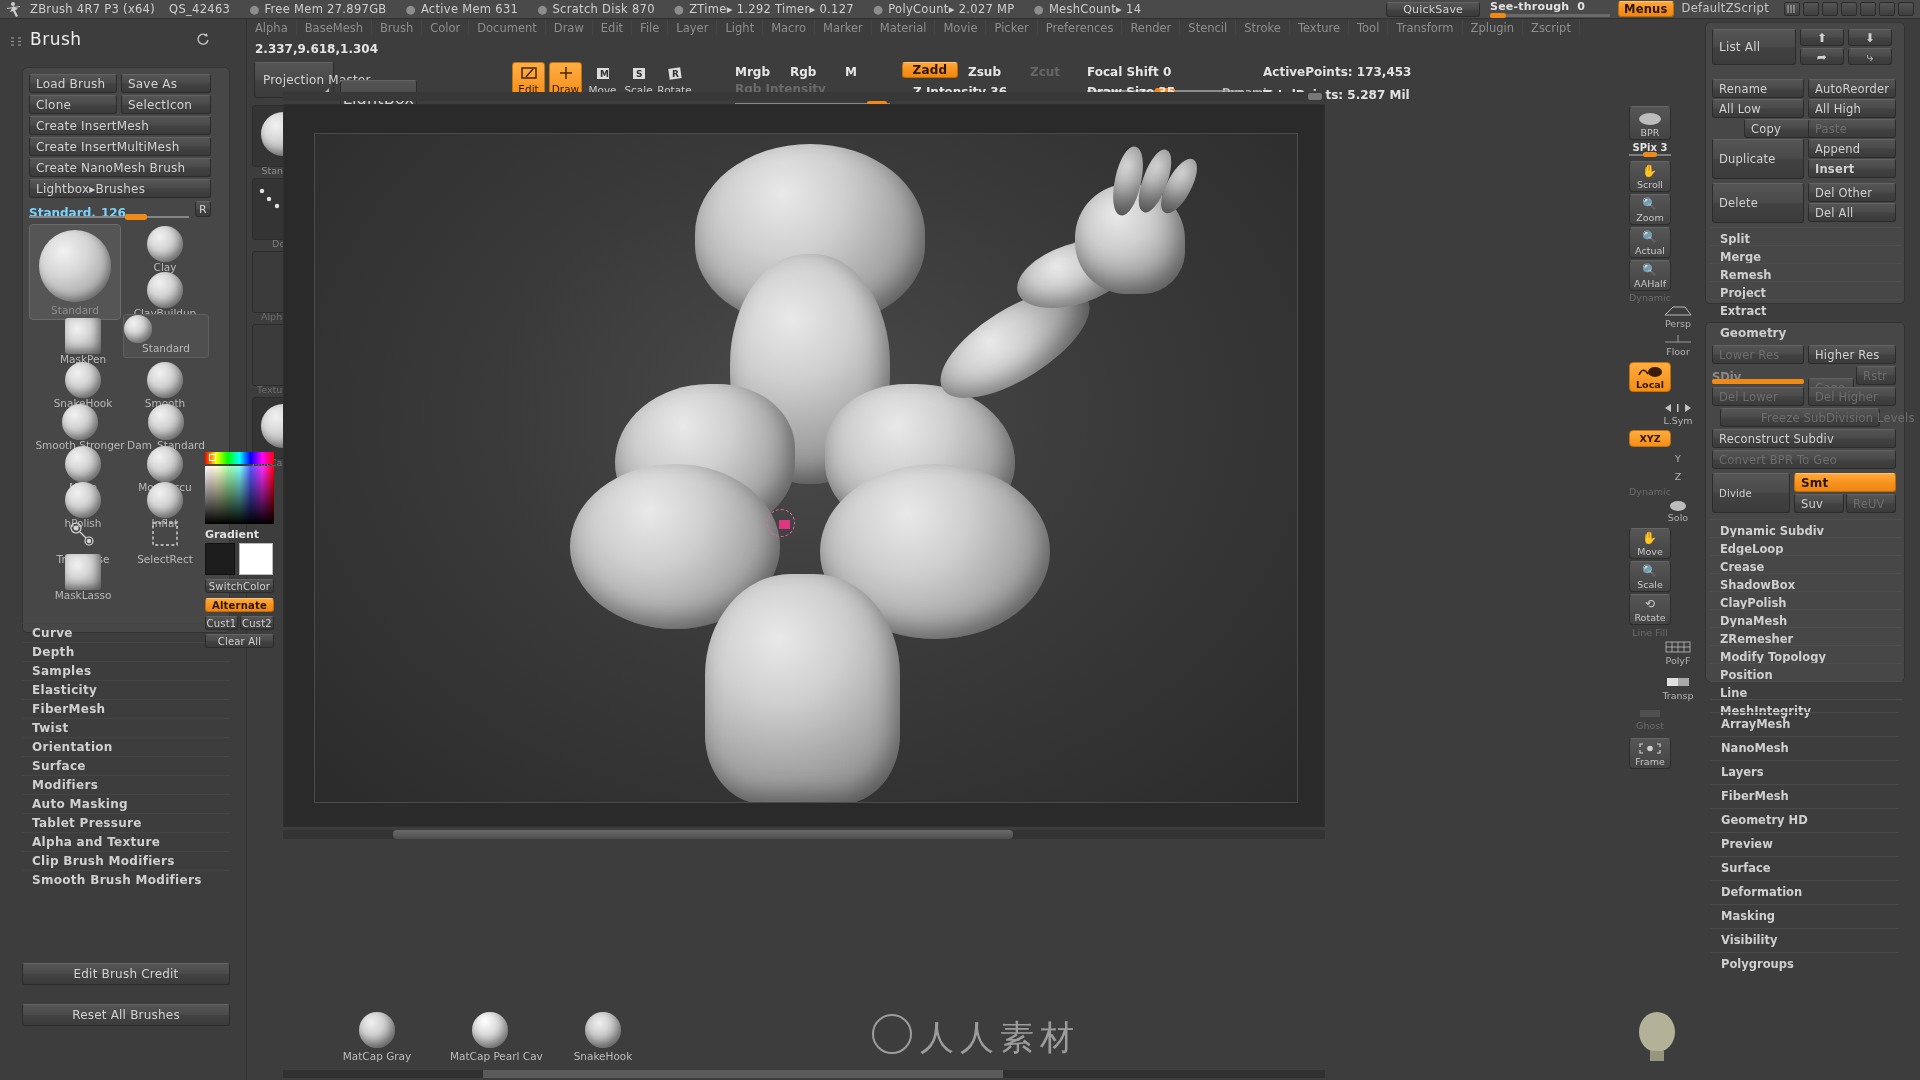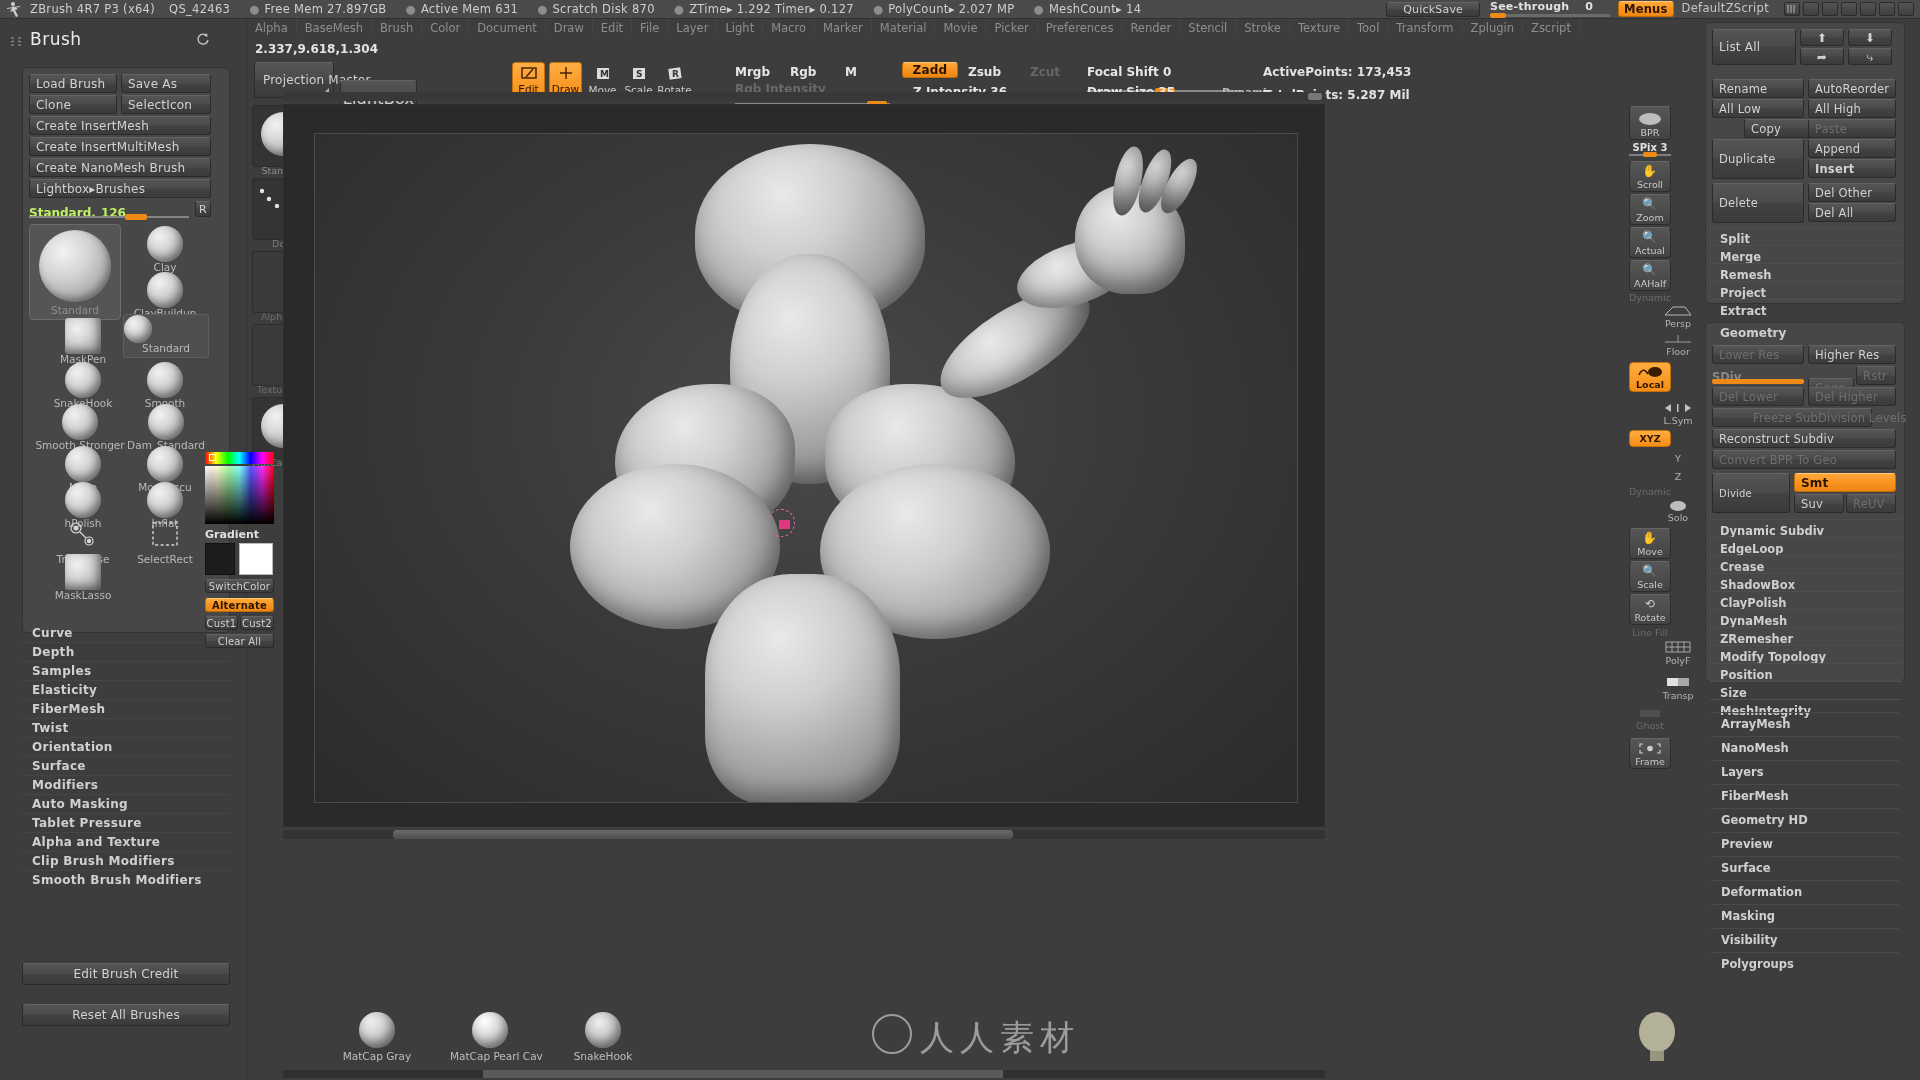--- a/index.html
+++ b/index.html
@@ -81,21 +81,21 @@
     background:#3d3d3d; border-right:1px solid #333;
   }
   #brush-title { position:absolute; left:30px; top:10px; font-size:17px; color:#ececec; letter-spacing:.5px;}
   #brush-drag { position:absolute; left:10px; top:14px; width:13px; height:13px; }
   #brush-refresh { position:absolute; left:196px; top:12px; width:14px; height:14px; }
   #brushbox {
     position:absolute; left:22px; top:48px; width:208px; height:566px;
     background:#474747; border:1px solid #333; border-radius:5px;
   }
   .bbtn { position:absolute; height:19px; font-size:12px; }
-  #brush-slider-label { font-size:12px; color:#bef264; font-weight:bold; }
+  #brush-slider-label { font-size:12px; color:#7dd3fc; font-weight:bold; }
   .bcell { position:absolute; width:72px; }
   .bcell .thumbwrap { width:72px; height:40px; display:flex; align-items:center; justify-content:center;}
   .bthumb { width:36px;height:36px;border-radius:50%;
             background:radial-gradient(circle at 34% 30%, #f2f2f2 0%, #d6d6d6 35%, #a8a8a8 72%, #808080 100%);
             box-shadow: inset -3px -4px 7px rgba(0,0,0,.32); }
   .bthumb.sq { border-radius:3px; }
   .bcaption { font-size:10.5px; color:#b9b9b9; text-align:center; margin-top:-3px; white-space:nowrap;}
 
   .flatrow { position:absolute; left:22px; width:208px; height:19.5px;
              border-top:1px solid #454545; }
@@ -227,21 +227,21 @@
     <span class="dotsep">●</span>
     <div class="seg">ZTime▸ 1.292  Timer▸ 0.127</div>
     <span class="dotsep">●</span>
     <div class="seg">PolyCount▸ 2.027  MP</div>
     <span class="dotsep">●</span>
     <div class="seg">MeshCount▸ 14</div>
 
     <div class="zbtn" id="quicksave">QuickSave</div>
 
     <div id="seethrough-wrap">
-      <div style="display:flex;gap:16px;align-items:center;height:12px;">
+      <div style="display:flex;gap:8px;align-items:center;height:12px;">
         <span id="seethrough-label">See-through</span>
         <span id="seethrough-label">0</span>
       </div>
       <div id="seethrough-track"></div>
       <div id="seethrough-knob"></div>
     </div>
 
     <div class="zbtn on" id="menus-btn">Menus</div>
     <div id="script-btn">DefaultZScript</div>
     <div id="win-icons">
@@ -854,39 +854,39 @@
 
       <div style="position:absolute;left:6px;top:43px;width:92px;height:18px;">
         <span style="font-size:11.5px;color:#8a8a8a;font-weight:bold;">SDiv</span>
         <div style="position:absolute;left:0;bottom:0;width:92px;height:5px;background:#f08a16;border-radius:2px;"></div>
       </div>
       <div class="zbtn rbtn dim" style="left:102px;top:43px;width:46px;margin-top:12px;">Cage</div>
       <div class="zbtn rbtn dim" style="left:150px;top:43px;width:40px;">Rstr</div>
 
       <div class="zbtn rbtn dim" style="left:6px;top:64px;width:92px;">Del Lower</div>
       <div class="zbtn rbtn dim" style="left:102px;top:64px;width:88px;">Del Higher</div>
-      <div class="zbtn rbtn dim" style="left:6px;top:85px;width:160px;padding-left:40px;">Freeze SubDivision Levels</div>
+      <div class="zbtn rbtn dim" style="left:14px;top:85px;width:160px;padding-left:40px;">Freeze SubDivision Levels</div>
       <div class="zbtn rbtn" style="left:6px;top:106px;width:184px;">Reconstruct Subdiv</div>
       <div class="zbtn rbtn dim" style="left:6px;top:127px;width:184px;">Convert BPR To Geo</div>
 
       <div class="zbtn" style="position:absolute;left:6px;top:150px;width:78px;height:40px;font-size:10px;">Divide</div>
       <div class="zbtn on" style="position:absolute;left:88px;top:150px;width:102px;height:19px;justify-content:flex-start;">Smt</div>
       <div class="zbtn rbtn" style="left:88px;top:171px;width:50px;">Suv</div>
       <div class="zbtn rbtn dim" style="left:140px;top:171px;width:50px;">ReUV</div>
 
       <div class="rsub" style="top:196px;">Dynamic Subdiv</div>
       <div class="rsub" style="top:214px;">EdgeLoop</div>
       <div class="rsub" style="top:232px;">Crease</div>
       <div class="rsub" style="top:250px;">ShadowBox</div>
       <div class="rsub" style="top:268px;">ClayPolish</div>
       <div class="rsub" style="top:286px;">DynaMesh</div>
       <div class="rsub" style="top:304px;">ZRemesher</div>
       <div class="rsub" style="top:322px;">Modify Topology</div>
       <div class="rsub" style="top:340px;">Position</div>
-      <div class="rsub" style="top:358px;">Size</div>
+      <div class="rsub" style="top:358px;">Line</div>
       <div class="rsub" style="top:376px;">MeshIntegrity</div>
     </div>
 
     <div class="rflat" style="top:690px;">ArrayMesh</div>
     <div class="rflat" style="top:714px;">NanoMesh</div>
     <div class="rflat" style="top:738px;">Layers</div>
     <div class="rflat" style="top:762px;">FiberMesh</div>
     <div class="rflat" style="top:786px;">Geometry HD</div>
     <div class="rflat" style="top:810px;">Preview</div>
     <div class="rflat" style="top:834px;">Surface</div>

